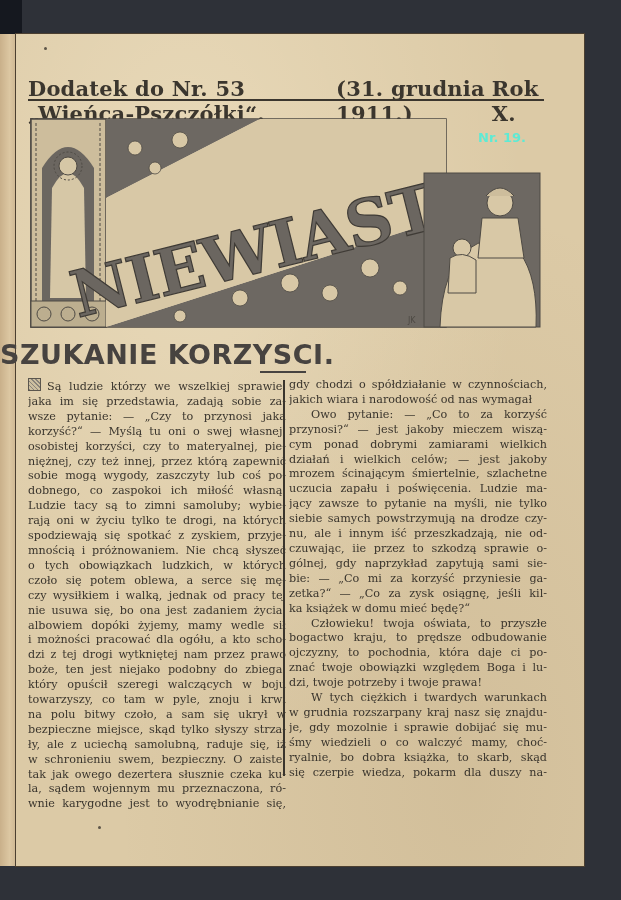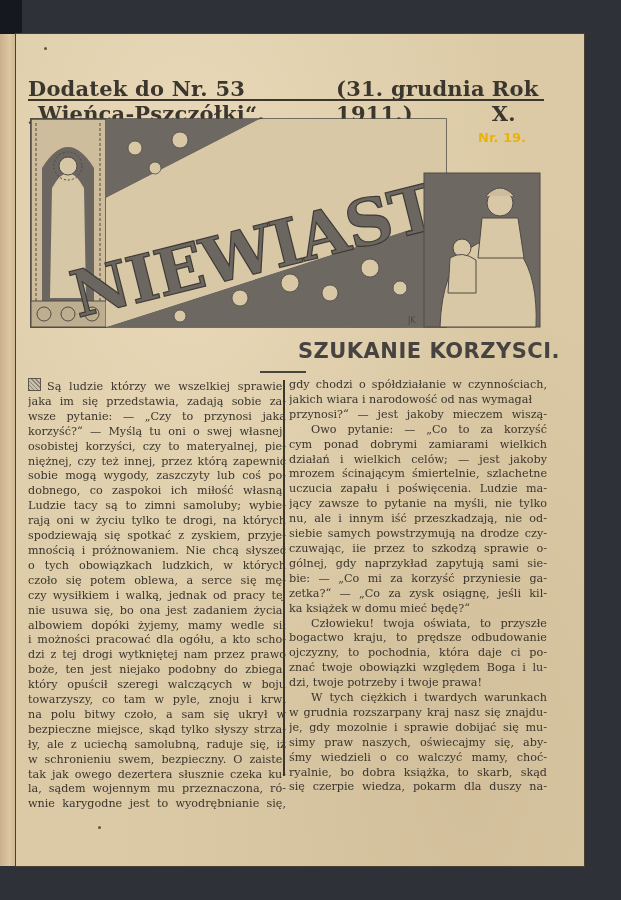--- a/index.html
+++ b/index.html
@@ -25,25 +25,25 @@
     display:flex; justify-content:space-between; align-items:baseline;
     font-family:"DejaVu Serif", serif; font-weight:bold; font-size:21px; color:#3b362e;
     letter-spacing:0.2px;
   }
   .header-rule { position:absolute; left:28px; top:99px; width:516px; height:2px; background:#3b362e; }
   .masthead {
     position:absolute; left:30px; top:118px; width:512px; height:212px;
   }
   .nr {
     position:absolute; left:478px; top:130px;
-    font-family:"DejaVu Sans", sans-serif; font-weight:bold; font-size:13px; color:#eab308;
+    font-family:"DejaVu Sans", sans-serif; font-weight:bold; font-size:13px; color:#5eead4;
   }
   .title {
-    position:absolute; left:0; width:560px; top:339px; text-align:right;
-    font-family:"DejaVu Sans", sans-serif; font-weight:bold; font-size:21px;
+    position:absolute; left:0; width:560px; top:339px; text-align:left;
+    font-family:"DejaVu Sans", sans-serif; font-weight:bold; font-size:27px;
     color:#474340; letter-spacing:0.5px;
   }
   .title-rule { position:absolute; left:260px; top:371px; width:46px; height:2px; background:#474340; }
   .col {
     position:absolute; top:378px; width:258px;
     font-family:"DejaVu Serif", serif; font-size:11.2px; line-height:14.9px; color:#3a352d;
     text-align:justify;
   }
   .col-left { left:28px; }
   .col-right { left:289px; }
@@ -155,42 +155,41 @@
     <span class="line"><span>ły, ale z uciechą samolubną, raduje się, iż</span></span>
     <span class="line"><span>w schronieniu swem, bezpieczny. O zaiste,</span></span>
     <span class="line"><span>tak jak owego dezertera słusznie czeka ku-</span></span>
     <span class="line"><span>la, sądem wojennym mu przeznaczona, ró-</span></span>
     <span class="line"><span>wnie karygodne jest to wyodrębnianie się,</span></span>
   </div>
 <div class="col-divider"></div>
 <div class="col col-right" id="colRight">
     <span class="line"><span>gdy chodzi o spółdziałanie w czynnościach,</span></span>
     <span class="line last"><span>jakich wiara i narodowość od nas wymagał</span></span>
+    <span class="line indent"><span>Owo pytanie: — „Co to za korzyść</span></span>
     <span class="line"><span>przynosi?“ — jest jakoby mieczem wiszą-</span></span>
-    <span class="line indent"><span>Owo pytanie: — „Co to za korzyść</span></span>
     <span class="line"><span>cym ponad dobrymi zamiarami wielkich</span></span>
     <span class="line"><span>działań i wielkich celów; — jest jakoby</span></span>
     <span class="line"><span>mrozem ścinającym śmiertelnie, szlachetne</span></span>
     <span class="line"><span>uczucia zapału i poświęcenia. Ludzie ma-</span></span>
     <span class="line"><span>jący zawsze to pytanie na myśli, nie tylko</span></span>
+    <span class="line"><span>siebie samych powstrzymują na drodze czy-</span></span>
     <span class="line"><span>nu, ale i innym iść przeszkadzają, nie od-</span></span>
-    <span class="line"><span>siebie samych powstrzymują na drodze czy-</span></span>
     <span class="line"><span>czuwając, iie przez to szkodzą sprawie o-</span></span>
     <span class="line"><span>gólnej, gdy naprzykład zapytują sami sie-</span></span>
     <span class="line"><span>bie: — „Co mi za korzyść przyniesie ga-</span></span>
     <span class="line"><span>zetka?“ — „Co za zysk osiągnę, jeśli kil-</span></span>
     <span class="line last"><span>ka książek w domu mieć będę?“</span></span>
     <span class="line indent"><span>Człowieku! twoja oświata, to przyszłe</span></span>
     <span class="line"><span>bogactwo kraju, to prędsze odbudowanie</span></span>
     <span class="line"><span>ojczyzny, to pochodnia, która daje ci po-</span></span>
     <span class="line"><span>znać twoje obowiązki względem Boga i lu-</span></span>
     <span class="line last"><span>dzi, twoje potrzeby i twoje prawa!</span></span>
     <span class="line indent"><span>W tych ciężkich i twardych warunkach</span></span>
     <span class="line"><span>w grudnia rozszarpany kraj nasz się znajdu-</span></span>
     <span class="line"><span>je, gdy mozolnie i sprawie dobijać się mu-</span></span>
-    <span class="line"><span>simy praw naszych, oświecajmy się, aby-</span></span>
     <span class="line"><span>śmy wiedzieli o co walczyć mamy, choć-</span></span>
     <span class="line"><span>ryalnie, bo dobra książka, to skarb, skąd</span></span>
     <span class="line"><span>się czerpie wiedza, pokarm dla duszy na-</span></span>
   </div>
 
 <div class="speck" style="left:44px;top:47px"></div>
 <div class="speck" style="left:98px;top:826px"></div>
 
 </body></html>

